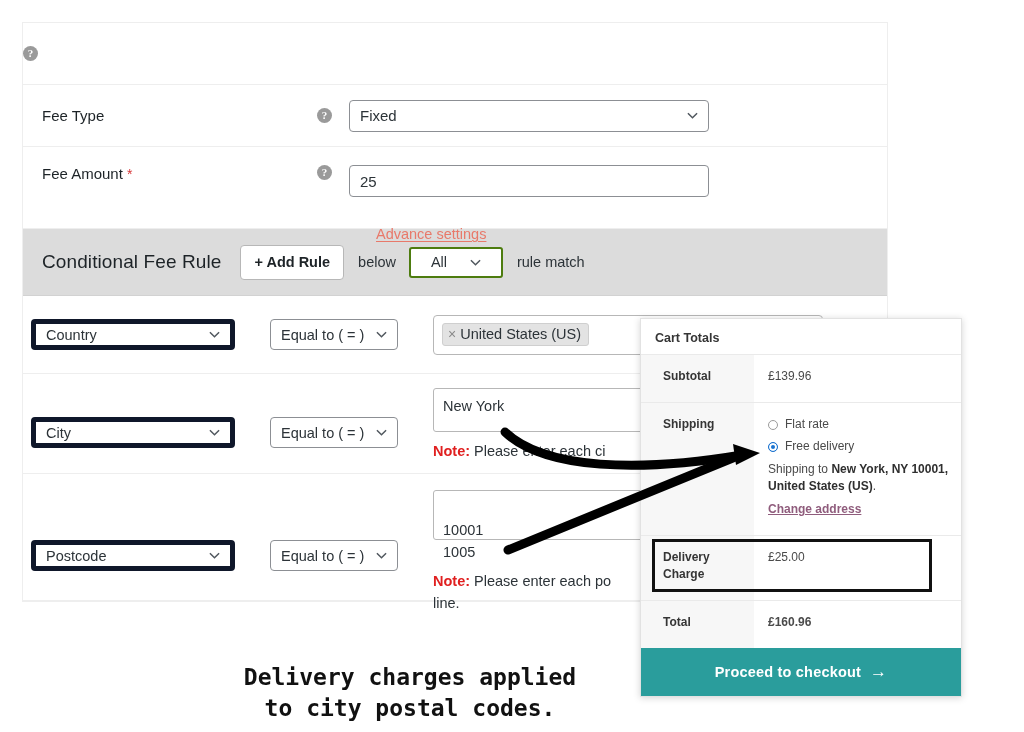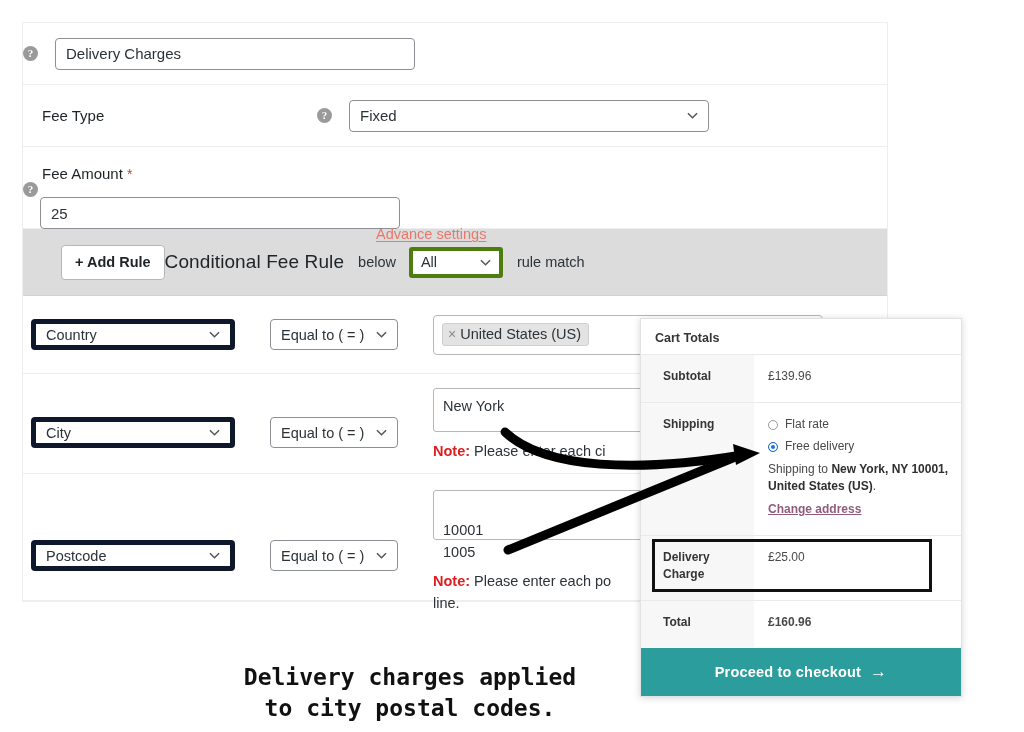--- a/index.html
+++ b/index.html
@@ -18,21 +18,21 @@
     background:#ffffff;
     border:1px solid #eeeeee;
     box-sizing:border-box;
   }
   .fee-row{
     display:flex;align-items:center;
     border-bottom:1px solid #eeeeee;
     height:62px;
     box-sizing:border-box;
   }
-  .fee-row.tall{height:82px;align-items:flex-start;padding-top:18px;flex-direction:column;}
+  .fee-row.tall{height:82px;align-items:flex-start;padding-top:18px;}
   .fee-label{
     width:294px;
     padding-left:19px;
     font-size:15px;color:#1d2327;
     box-sizing:border-box;
     white-space:nowrap;
   }
   .req{color:#d63638;font-size:14px;}
   .help-ico{
     width:15px;height:15px;border-radius:50%;
@@ -80,23 +80,23 @@
   #add-rule-btn{
     margin-left:19px;
     height:33px;padding:0 13px;
     background:#ffffff;border:1px solid #b7b7b7;border-radius:4px;
     font-size:14.5px;font-weight:bold;color:#1d2327;
     display:flex;align-items:center;
   }
   .band-txt{margin-left:14px;font-size:14.5px;color:#2c3338;}
   #match-select{
     margin-left:13px;width:94px;height:31px;
-    background:#fff;border:4px solid #4d7c0f;border-radius:3px;
+    background:#fff;border:2px solid #4d7c0f;border-radius:3px;
     font-size:14.5px;color:#2c3338;
-    padding:0 8px;box-sizing:border-box;
+    padding:0 20px;box-sizing:border-box;
     display:flex;align-items:center;justify-content:space-between;
   }
 
   
   .rule-row{
     display:flex;align-items:center;
     border-bottom:1px solid #eeeeee;
     box-sizing:border-box;
     padding-left:8px;
     position:relative;
@@ -216,25 +216,20 @@
     z-index:9;
   }
 </style>
 </head>
 <body>
 
 <div id="fee-card">
 
   <div class="fee-row">
     <span class="help-ico">?</span>
-    <div class="ctrl-wrap">
-      <div class="txtfield">
-        <span>Delivery Charges</span>
-      </div>
-    </div>
   </div>
 
   <div class="fee-row">
     <div class="fee-label">
       <span>Fee Type</span>
     </div>
     <span class="help-ico">?</span>
     <div class="ctrl-wrap">
       <div class="selfield">
         <span>Fixed</span>
@@ -256,22 +251,22 @@
     <div class="ctrl-wrap">
       <div class="txtfield">
         <span>25</span>
       </div>
     </div>
   </div>
 
   <a class="adv-link" href="#">Advance settings</a>
 
   <div id="cfr-band">
+    <div id="cfr-title">Conditional Fee Rule</div>
     <div id="add-rule-btn">+ Add Rule</div>
-    <div id="cfr-title">Conditional Fee Rule</div>
     <div class="band-txt">below</div>
     <div id="match-select">
       <span>All</span>
       <span class="chev">
         <svg viewBox="0 0 12 12">
             <path d="M1 3.5 L6 8.5 L11 3.5" fill="none" stroke="#50575e" stroke-width="1.6"></path>
           </svg>
       </span>
     </div>
     <div class="band-txt">rule match</div>

